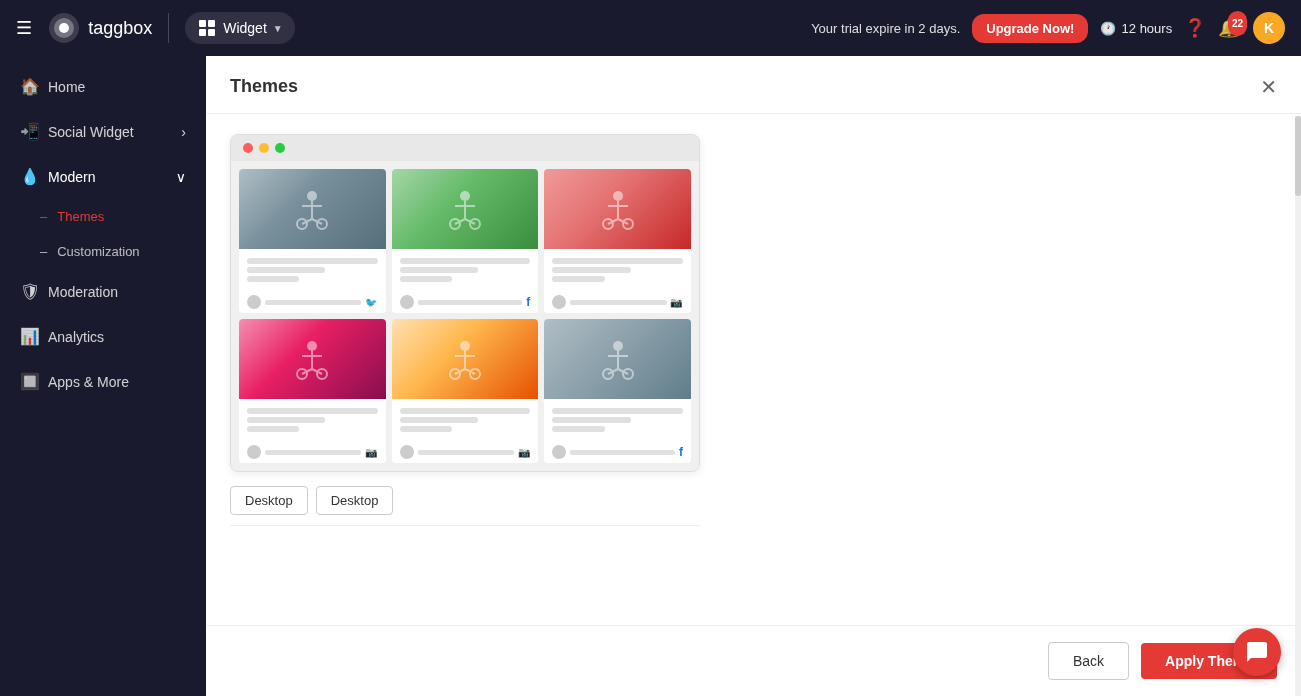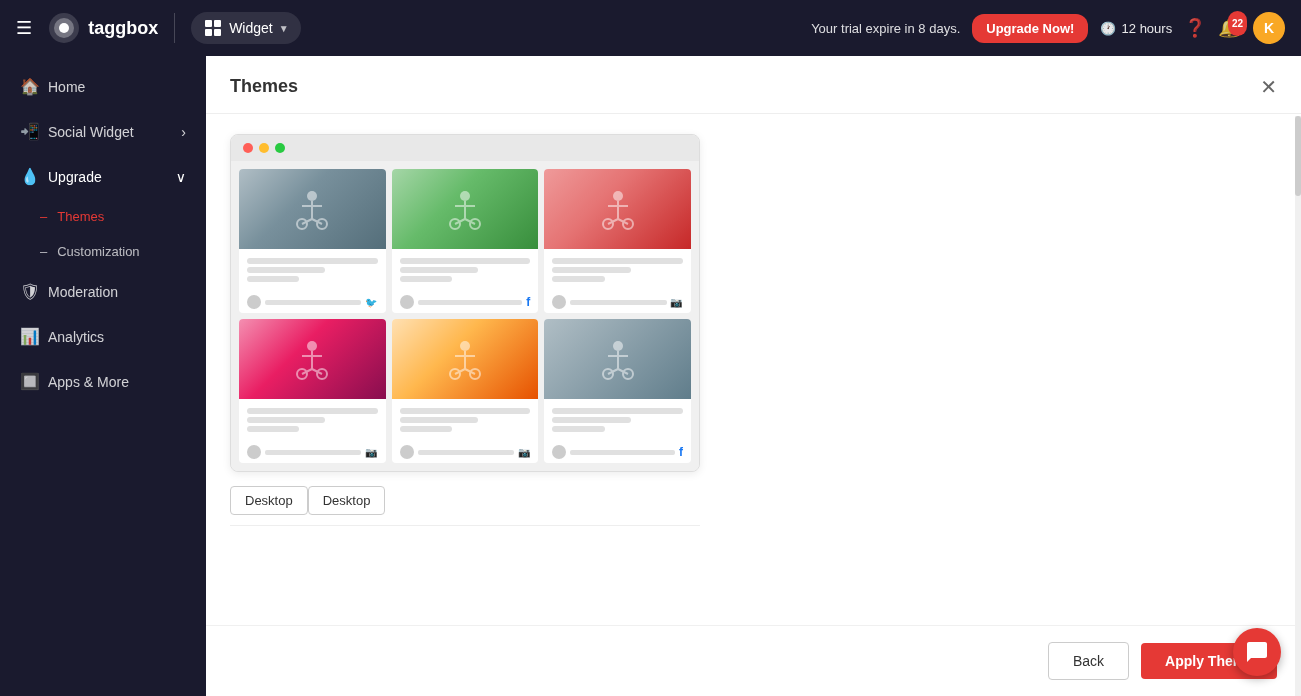--- a/index.html
+++ b/index.html
@@ -20,21 +20,21 @@
       align-items: center;
       gap: 8px;
     }
     .topbar-logo-icon {
       width: 32px;
       height: 32px;
     }
     .topbar-logo-text {
       color: white;
       font-size: 18px;
-      font-weight: 700;
+      font-weight: 400;
     }
     .topbar-divider {
       width: 1px;
       height: 30px;
       background: rgba(255,255,255,0.2);
       margin: 0 4px;
     }
     .hamburger-icon {
       color: white;
       cursor: pointer;
@@ -415,21 +415,21 @@
     <svg viewBox="0 0 20 20" fill="white">
         <rect x="2" y="2" width="7" height="7" rx="1"></rect>
         <rect x="11" y="2" width="7" height="7" rx="1"></rect>
         <rect x="2" y="11" width="7" height="7" rx="1"></rect>
         <rect x="11" y="11" width="7" height="7" rx="1"></rect>
       </svg>
     <span>Widget</span>
     <span style="font-size:10px; color:rgba(255,255,255,0.7);">▼</span>
   </div>
   <div class="topbar-spacer"></div>
-  <span class="trial-text">Your trial expire in 8 days.</span>
+  <span class="trial-text">Your trial expire in 2 days.</span>
   <button class="upgrade-btn">Upgrade Now!</button>
   <div class="clock-area">
     <span>🕐</span>
     <span>12 hours</span>
   </div>
   <span style="color:rgba(255,255,255,0.8); cursor:pointer; font-size:18px;">❓</span>
   <div class="notif-badge">
     <span style="font-size:18px; color:rgba(255,255,255,0.8);">🔔</span>
     <span class="badge-count">22</span>
   </div>
@@ -449,21 +449,21 @@
       </div>
 
       <div class="sidebar-item">
         <span class="sidebar-icon">📲</span>
         <span>Social Widget</span>
         <span class="arrow">›</span>
       </div>
 
       <div class="sidebar-item active">
         <span class="sidebar-icon" style="color:#4fc3f7;">💧</span>
-        <span>Upgrade</span>
+        <span>Modern</span>
         <span class="arrow">∨</span>
       </div>
 
       <div class="sidebar-sub-item active">
         <span>–</span>
         <span>Themes</span>
       </div>
       <div class="sidebar-sub-item">
         <span>–</span>
         <span>Customization</span>
@@ -648,21 +648,21 @@
               <div class="card-avatar"></div>
               <div class="card-name-line"></div>
               <span class="social-icon social-facebook" style="font-weight:bold; font-size:12px; color:#1877f2;">f</span>
             </div>
           </div>
 
         </div>
       </div>
 
       <div class="theme-footer">
-        <div style="display:flex; ">
+        <div style="display:flex; gap:8px;">
           <button class="view-btn">Desktop</button>
           <button class="view-btn">Desktop</button>
         </div>
       </div>
 
     </div>
 
     <div class="action-row-full">
       <button class="back-btn">Back</button>
       <button class="apply-btn">Apply Theme</button>

